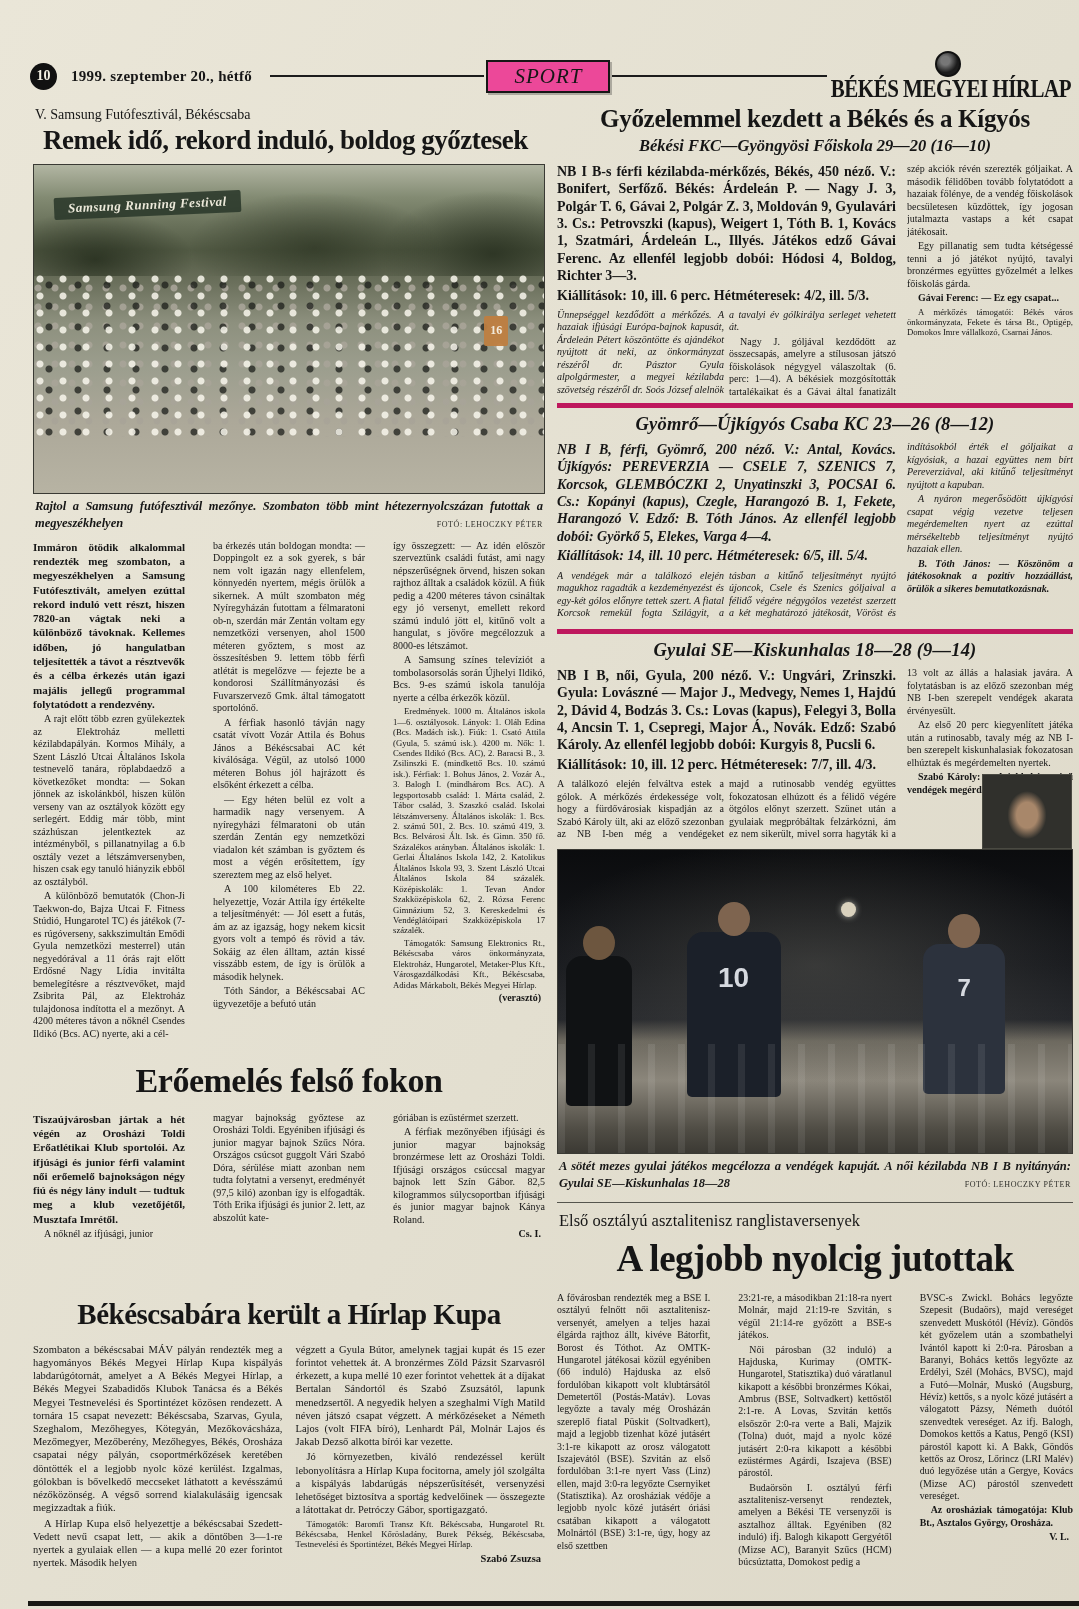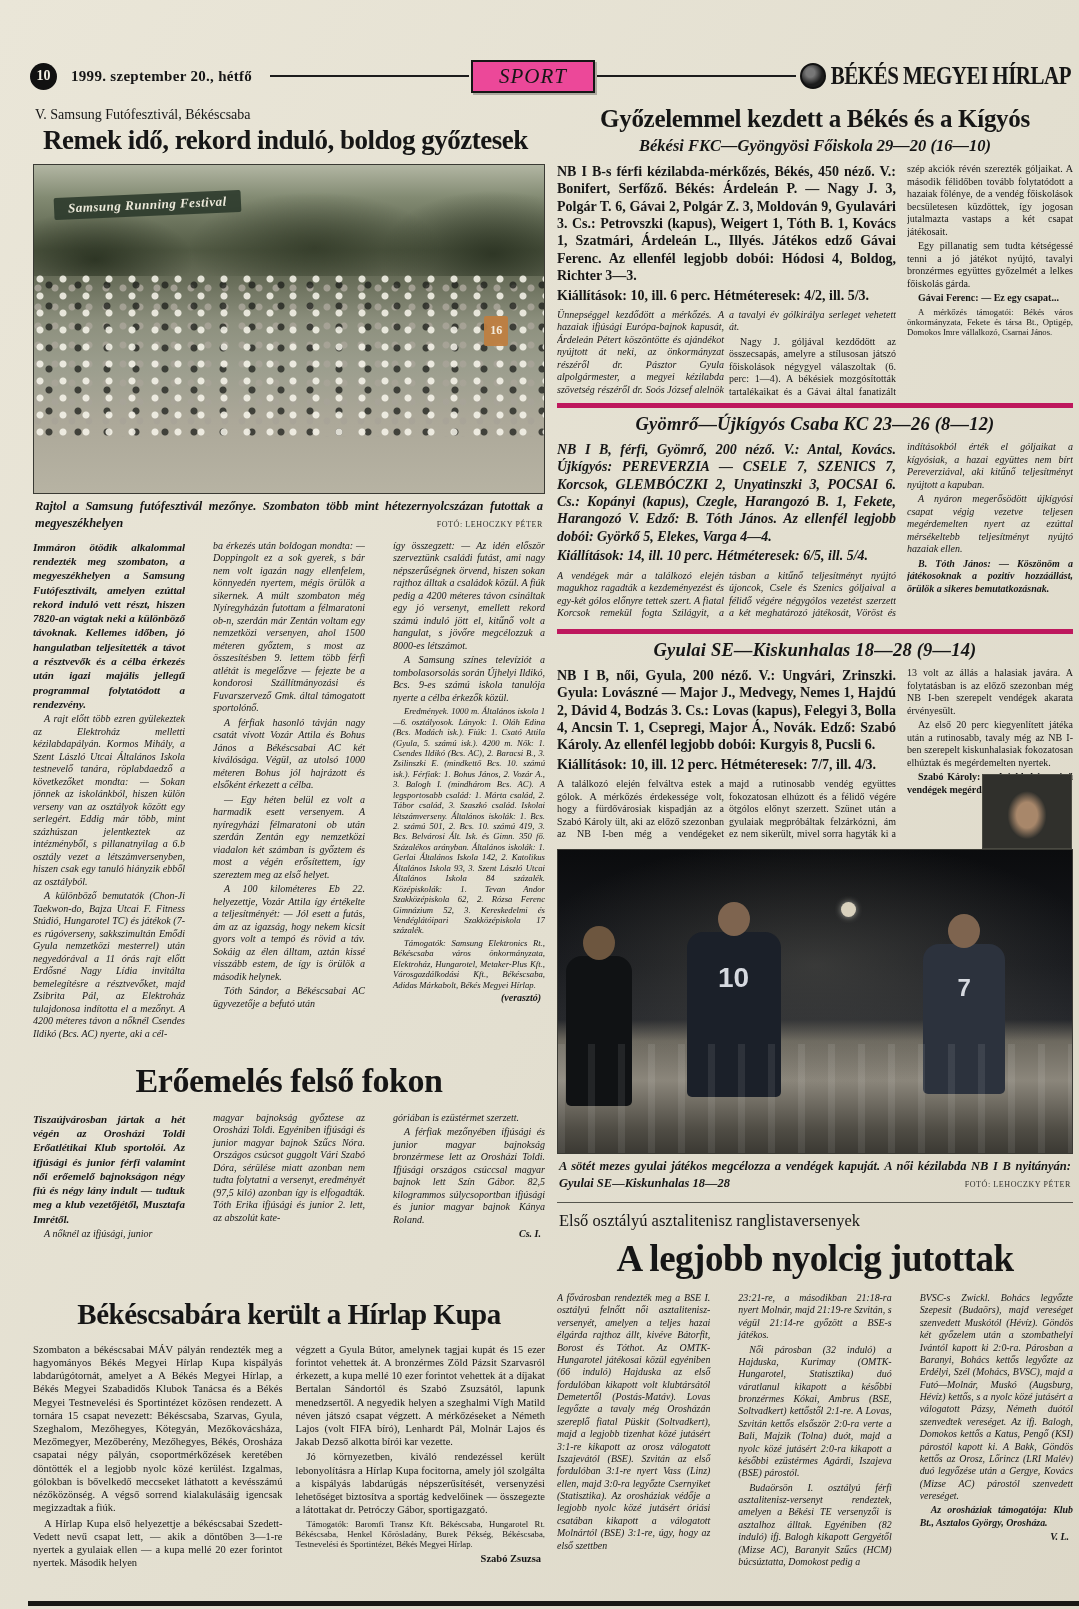--- a/index.html
+++ b/index.html
@@ -19,38 +19,38 @@
     font-weight:bold; font-size:14px; display:flex; align-items:center; justify-content:center;
     flex:0 0 auto;
   }
   .pdate { font-weight:bold; font-size:15px; margin:0 18px 0 14px; letter-spacing:.3px; white-space:nowrap; }
   .hrule { flex:1 1 auto; border-top:2px solid #1c1c1c; height:0; }
   .sportbox {
     border:2px solid #161616; background:#ec4899; padding:2px 26px; margin:0 2px;
     font-style:italic; font-size:21px; letter-spacing:1px; box-shadow:2px 2px 0 rgba(0,0,0,.25);
     white-space:nowrap;
   }
-  .masthead { display:flex; align-items:center; margin-left:4px; white-space:nowrap; }
+  .masthead { display:flex; align-items:center; margin-left:4px; white-space:nowrap;flex-direction:column; }
   .emblem {
     width:26px; height:26px; border-radius:50%;
     background: radial-gradient(circle at 38% 35%, #777 0 22%, #1c1c1c 60%);
     border:2px solid #111; margin-right:5px; flex:0 0 auto;
   }
   .mastname { font-weight:bold; font-size:21px; letter-spacing:-.5px; transform:scaleY(1.18); }
 
   
   .main { display:flex; gap:12px; padding:8px 6px 0 33px; }
   .half { overflow:hidden; }
   .left-half  { width:512px; }
   .right-half { width:516px; }
 
   
   .kicker { font-size:14px; margin:2px 0 0 2px; }
   h1.lhead { font-size:27px; line-height:1.1; letter-spacing:-.5px; margin:3px 0 8px 10px; }
-  .body3 { display:grid; grid-template-columns:repeat(3,1fr); gap:28px; text-align:justify; font-size:10px; line-height:1.25;font-style:italic; }
+  .body3 { display:grid; grid-template-columns:repeat(3,1fr); gap:28px; text-align:justify; font-size:10px; line-height:1.25; }
   .body2 { display:grid; grid-template-columns:repeat(2,1fr); gap:13px; text-align:justify; font-size:10.5px; line-height:1.26; }
   .col p { margin:0 0 2px; text-indent:11px; }
   .col p.nofi { text-indent:0; }
   .col p.lead { font-weight:bold; font-size:11px; line-height:1.3; text-indent:0; }
   .col p.i { font-style:italic; }
   .col p.b { font-weight:bold; }
   .col p.sm { font-size:8.7px; line-height:1.2; }
   .col p.sig { text-align:right; font-weight:bold; text-indent:0; padding-right:4px; }
 
   
@@ -194,21 +194,21 @@
 
         <div class="body3 samsung-body">
           <div class="col">
               <p class="lead">Immáron ötödik alkalommal rendezték meg szombaton, a megyeszékhelyen a Samsung Futófesztivált, amelyen ezúttal rekord induló vett részt, hiszen 7820-an vágtak neki a különböző távoknak. Kellemes időben, jó hangulatban teljesítették a távot a résztvevők és a célba érkezés után igazi majális jellegű programmal folytatódott a rendezvény.</p>
               <p>A rajt előtt több ezren gyülekeztek az Elektroház melletti kézilabdapályán. Kormos Mihály, a Szent László Utcai Általános Iskola testnevelő tanára, röplabdaedző a következőket mondta: — Sokan jönnek az iskolánkból, hiszen külön verseny van az osztályok között egy serlegért. Eddig már több, mint százhúszan jelentkeztek az intézményből, s pillanatnyilag a 6.b osztály vezet a létszámversenyben, hiszen csak egy tanuló hiányzik ebből az osztályból.</p>
               <p>A különböző bemutatók (Chon-Ji Taekwon-do, Bajza Utcai F. Fitness Stúdió, Hungarotel TC) és játékok (7-es rúgóverseny, sakkszimultán Emődi Gyula nemzetközi mesterrel) után negyedórával a 11 órás rajt előtt Erdősné Nagy Lídia invitálta bemelegítésre a résztvevőket, majd Zsibrita Pál, az Elektroház tulajdonosa indította el a mezőnyt. A 4200 méteres távon a nőknél Csendes Ildikó (Bcs. AC) nyerte, aki a cél-</p>
             </div>
           <div class="col">
               <p class="nofi">ba érkezés után boldogan mondta: — Doppingolt ez a sok gyerek, s bár nem volt igazán nagy ellenfelem, könnyedén nyertem, mégis örülök a sikernek. A múlt szombaton még Nyíregyházán futottam a félmaratoni ob-n, szerdán már Zentán voltam egy nemzetközi versenyen, ahol 1500 méteren győztem, s most az összesítésben 9. lettem több férfi atlétát is megelőzve — fejezte be a kondorosi Szállítmányozási és Fuvarszervező Gmk. által támogatott sportolónő.</p>
               <p>A férfiak hasonló távján nagy csatát vívott Vozár Attila és Bohus János a Békéscsabai AC két kiválósága. Végül, az utolsó 1000 méteren Bohus jól hajrázott és elsőként érkezett a célba.</p>
-              <p>— Egy héten belül ez volt a harmadik esett versenyem. A nyíregyházi félmaratoni ob után szerdán Zentán egy nemzetközi viadalon két számban is győztem és most a végén erősítettem, így szereztem meg az első helyet.</p>
+              <p>— Egy héten belül ez volt a harmadik nagy versenyem. A nyíregyházi félmaratoni ob után szerdán Zentán egy nemzetközi viadalon két számban is győztem és most a végén erősítettem, így szereztem meg az első helyet.</p>
               <p>A 100 kilométeres Eb 22. helyezettje, Vozár Attila így értékelte a teljesítményét: — Jól esett a futás, ám az az igazság, hogy nekem kicsit gyors volt a tempó és rövid a táv. Sokáig az élen álltam, aztán kissé visszább estem, de így is örülök a második helynek.</p>
               <p>Tóth Sándor, a Békéscsabai AC ügyvezetője a befutó után</p>
             </div>
           <div class="col">
               <p class="nofi">így összegzett: — Az idén először szerveztünk családi futást, ami nagy népszerűségnek örvend, hiszen sokan rajthoz álltak a családok közül. A fiúk pedig a 4200 méteres távon csináltak egy jó versenyt, emellett rekord számú induló jött el, kitűnő volt a hangulat, s jövőre megcélozzuk a 8000-es létszámot.</p>
               <p>A Samsung színes televíziót a tombolasorsolás során Újhelyi Ildikó, Bcs. 9-es számú iskola tanulója nyerte a célba érkezők közül.</p>
               <p class="sm">Eredmények. 1000 m. Általános iskola 1—6. osztályosok. Lányok: 1. Oláh Edina (Bcs. Madách isk.). Fiúk: 1. Csató Attila (Gyula, 5. számú isk.). 4200 m. Nők: 1. Csendes Ildikó (Bcs. AC), 2. Baracsi B., 3. Zsilinszki E. (mindkettő Bcs. 10. számú isk.). Férfiak: 1. Bohus János, 2. Vozár A., 3. Balogh I. (mindhárom Bcs. AC). A legsportosabb család: 1. Márta család, 2. Tábor család, 3. Szaszkó család. Iskolai létszámverseny. Általános iskolák: 1. Bcs. 2. számú 501, 2. Bcs. 10. számú 419, 3. Bcs. Belvárosi Ált. Isk. és Gimn. 350 fő. Százalékos arányban. Általános iskolák: 1. Gerlai Általános Iskola 142, 2. Katolikus Általános Iskola 93, 3. Szent László Utcai Általános Iskola 84 százalék. Középiskolák: 1. Tevan Andor Szakközépiskola 62, 2. Rózsa Ferenc Gimnázium 52, 3. Kereskedelmi és Vendéglátóipari Szakközépiskola 17 százalék.</p>
               <p class="sm">Támogatók: Samsung Elektronics Rt., Békéscsaba város önkormányzata, Elektroház, Hungarotel, Metaker-Plus Kft., Városgazdálkodási Kft., Békéscsaba, Adidas Márkabolt, Békés Megyei Hírlap.</p>
               <p class="sig">(verasztó)</p>
             </div>

